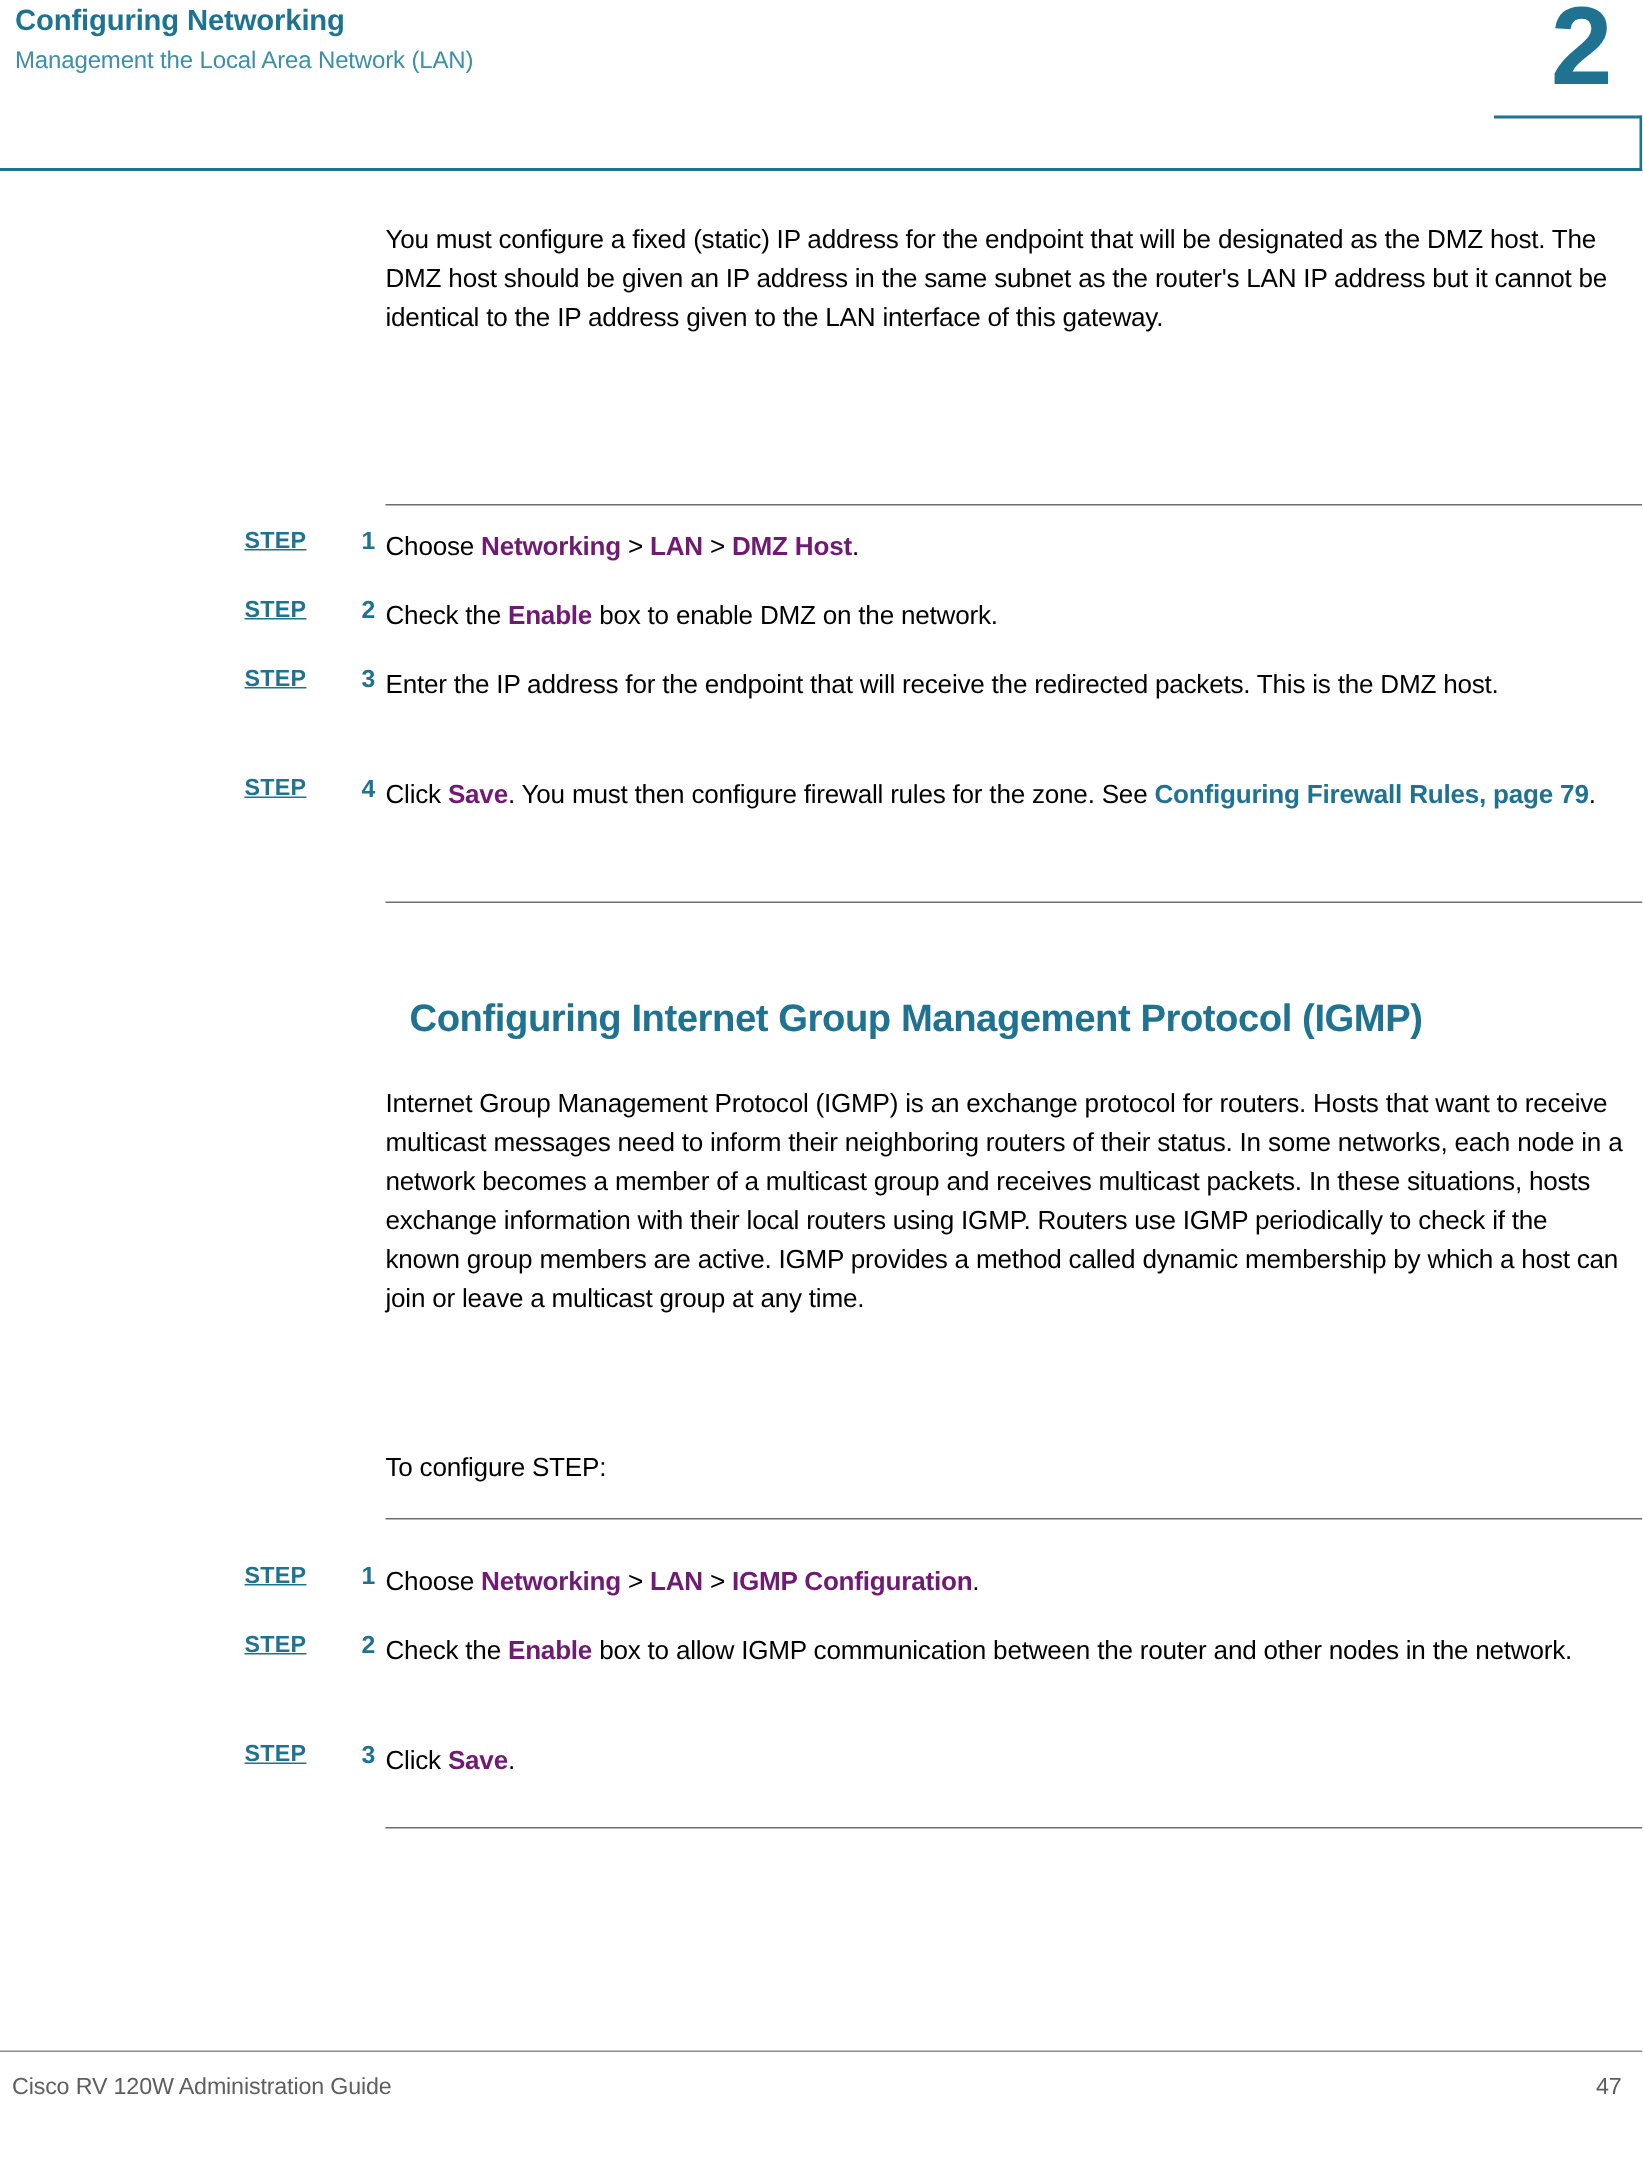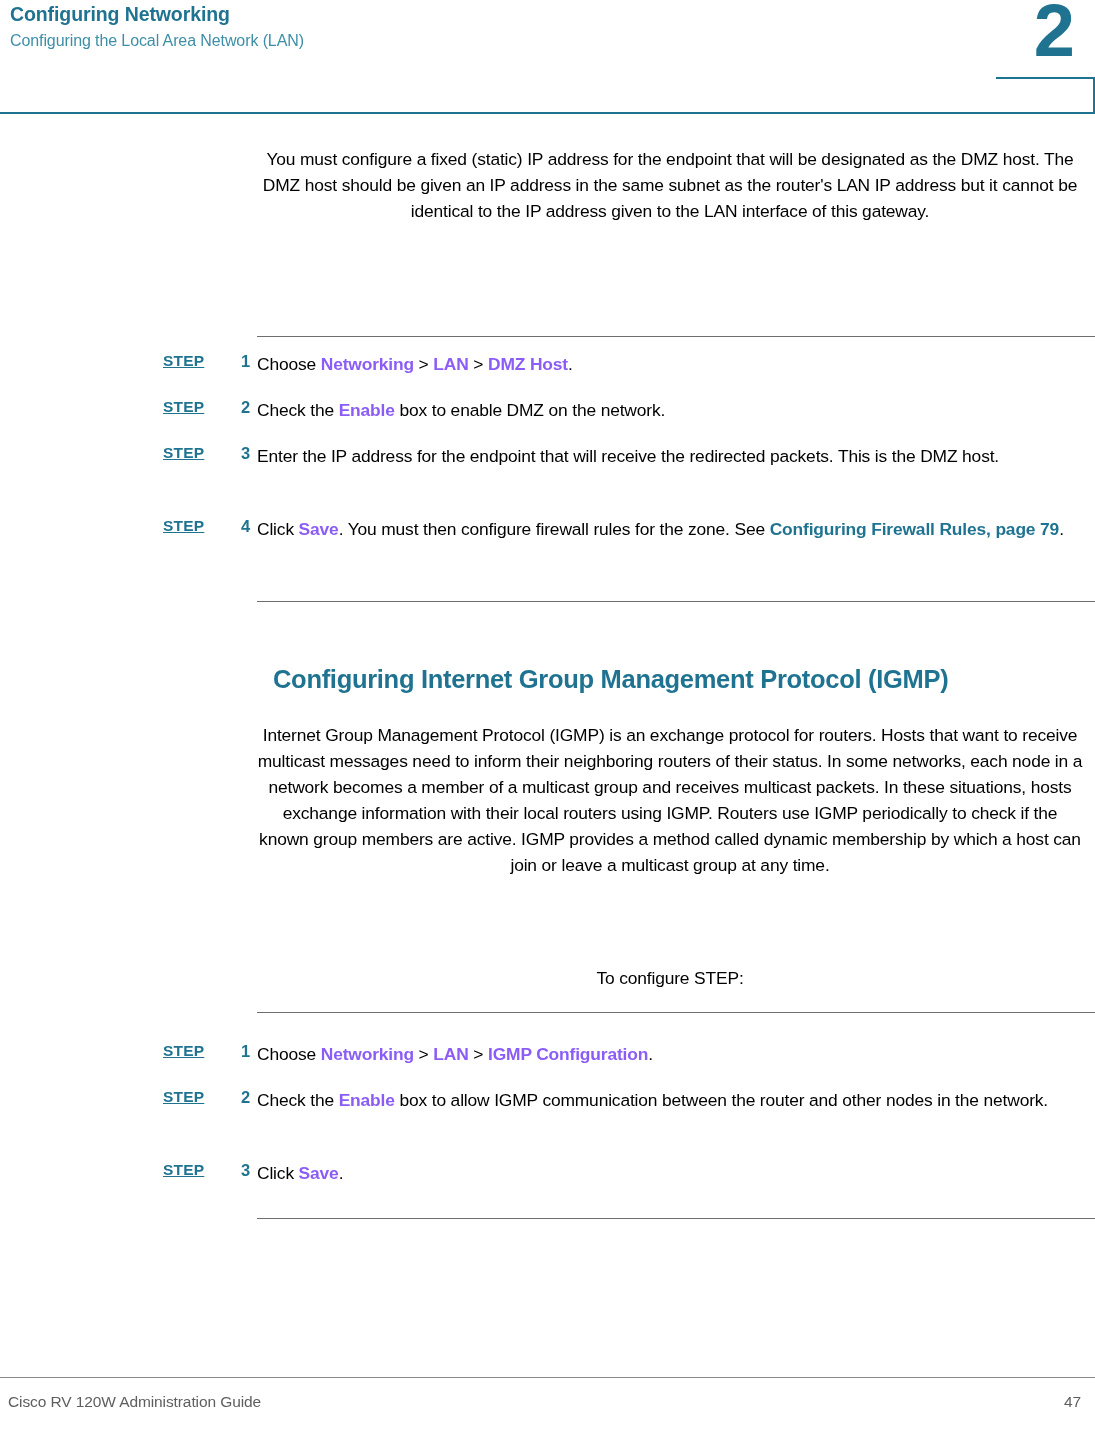--- a/index.html
+++ b/index.html
@@ -96,21 +96,21 @@
   }
 
   .para {
     position: absolute;
     left: 257px;
     width: 826px;
     font-size: 17.4px;
     line-height: 26px;
     color: #000000;
     letter-spacing: -0.15px;
-    text-align: center;
+    text-align: left;
   }
 
   .section-heading {
     position: absolute;
     left: 257px;
     width: 826px;
     font-size: 25.5px;
     font-weight: bold;
     color: #1f7391;
     letter-spacing: -0.3px;
@@ -157,36 +157,36 @@
     top: -1px;
     width: 826px;
     font-size: 17.4px;
     line-height: 26px;
     color: #000000;
     letter-spacing: -0.15px;
   }
   .step-body b,
   .ui-term {
     font-weight: bold;
-    color: #8b5cf6;
+    color: #701a75;
   }
   .xref {
     font-weight: bold;
     color: #1f7391;
   }
   .sep {
     font-weight: normal;
     color: #000000;
   }
 
   
   .page-footer {
     position: absolute;
     left: 0;
-    bottom: 4px;
+    bottom: 14px;
     width: 1095px;
     height: 72px;
   }
   .footer-rule {
     position: absolute;
     left: 0px;
     top: 0px;
     width: 1095px;
     height: 1px;
     background: #8a8a8a;
@@ -209,21 +209,21 @@
     letter-spacing: -0.1px;
   }
 </style>
 </head>
 <body>
 
 <div class="page">
 
   <div class="page-header">
     <div class="header-title">Configuring Networking</div>
-    <div class="header-subtitle">Configuring the Local Area Network (LAN)</div>
+    <div class="header-subtitle">Management the Local Area Network (LAN)</div>
     <div class="chapter-number">2</div>
     <div class="header-rule-top"></div>
     <div class="header-rule-right"></div>
     <div class="header-rule-bottom"></div>
   </div>
 
   <div class="content">
 
     <div class="para" style="top:146px;">You must configure a fixed (static) IP address for the endpoint that will be designated as the DMZ host. The DMZ host should be given an IP address in the same subnet as the router's LAN IP address but it cannot be identical to the IP address given to the LAN interface of this gateway.</div>
 

